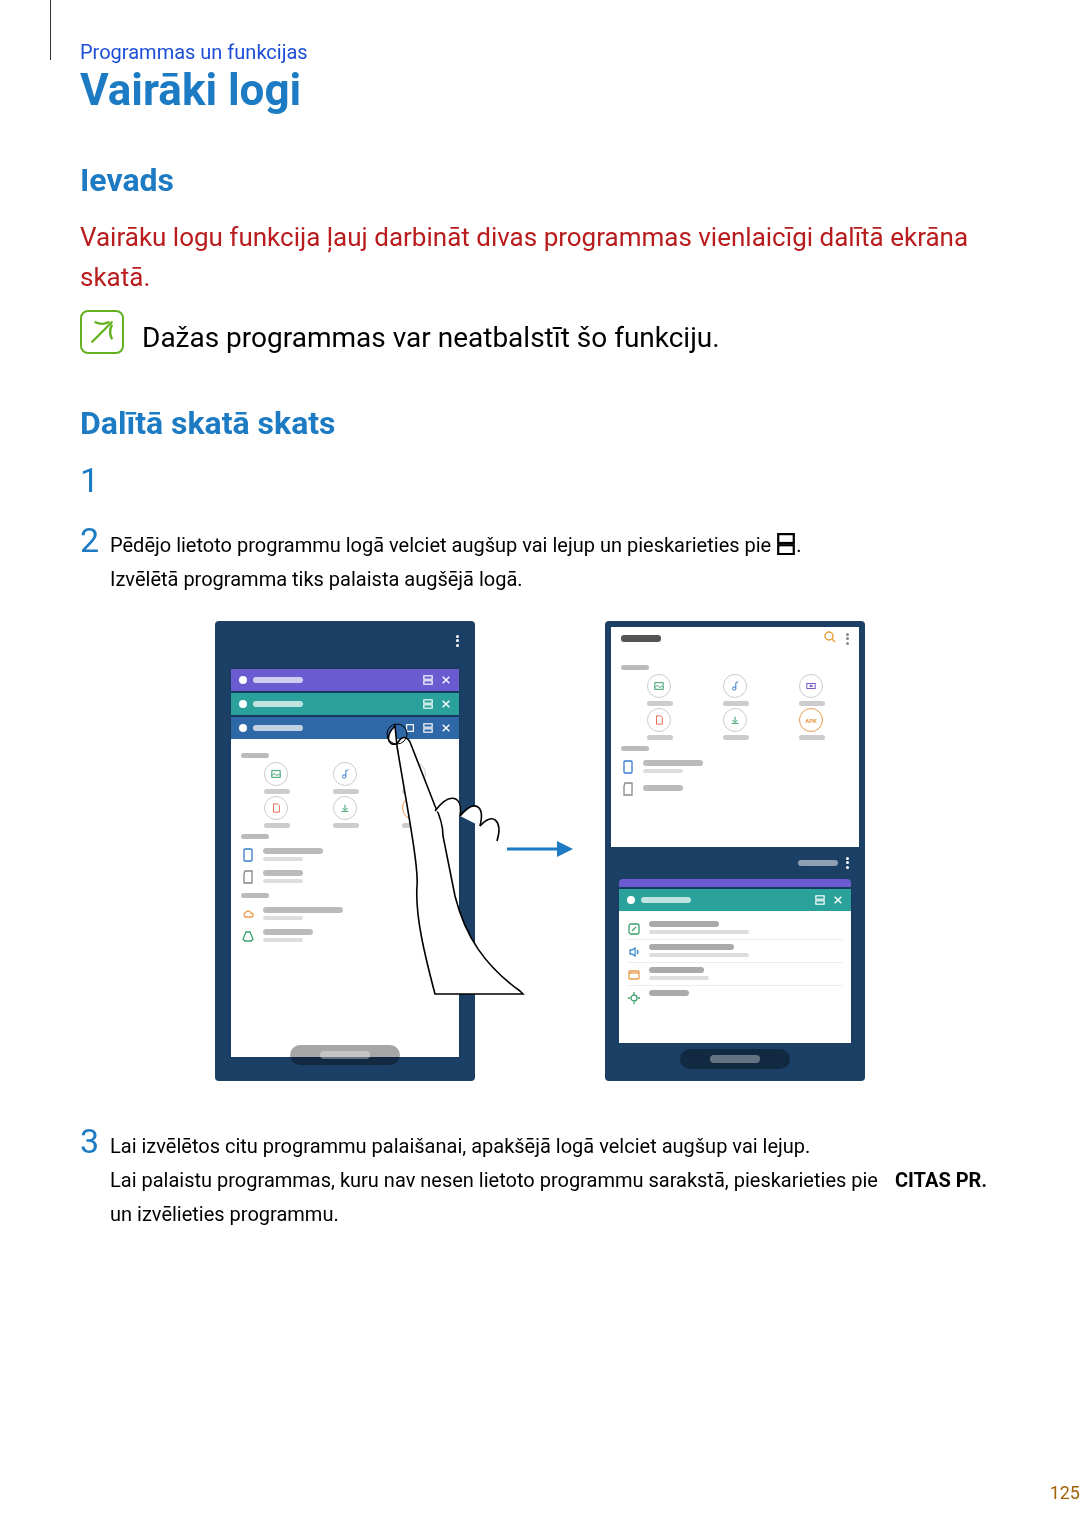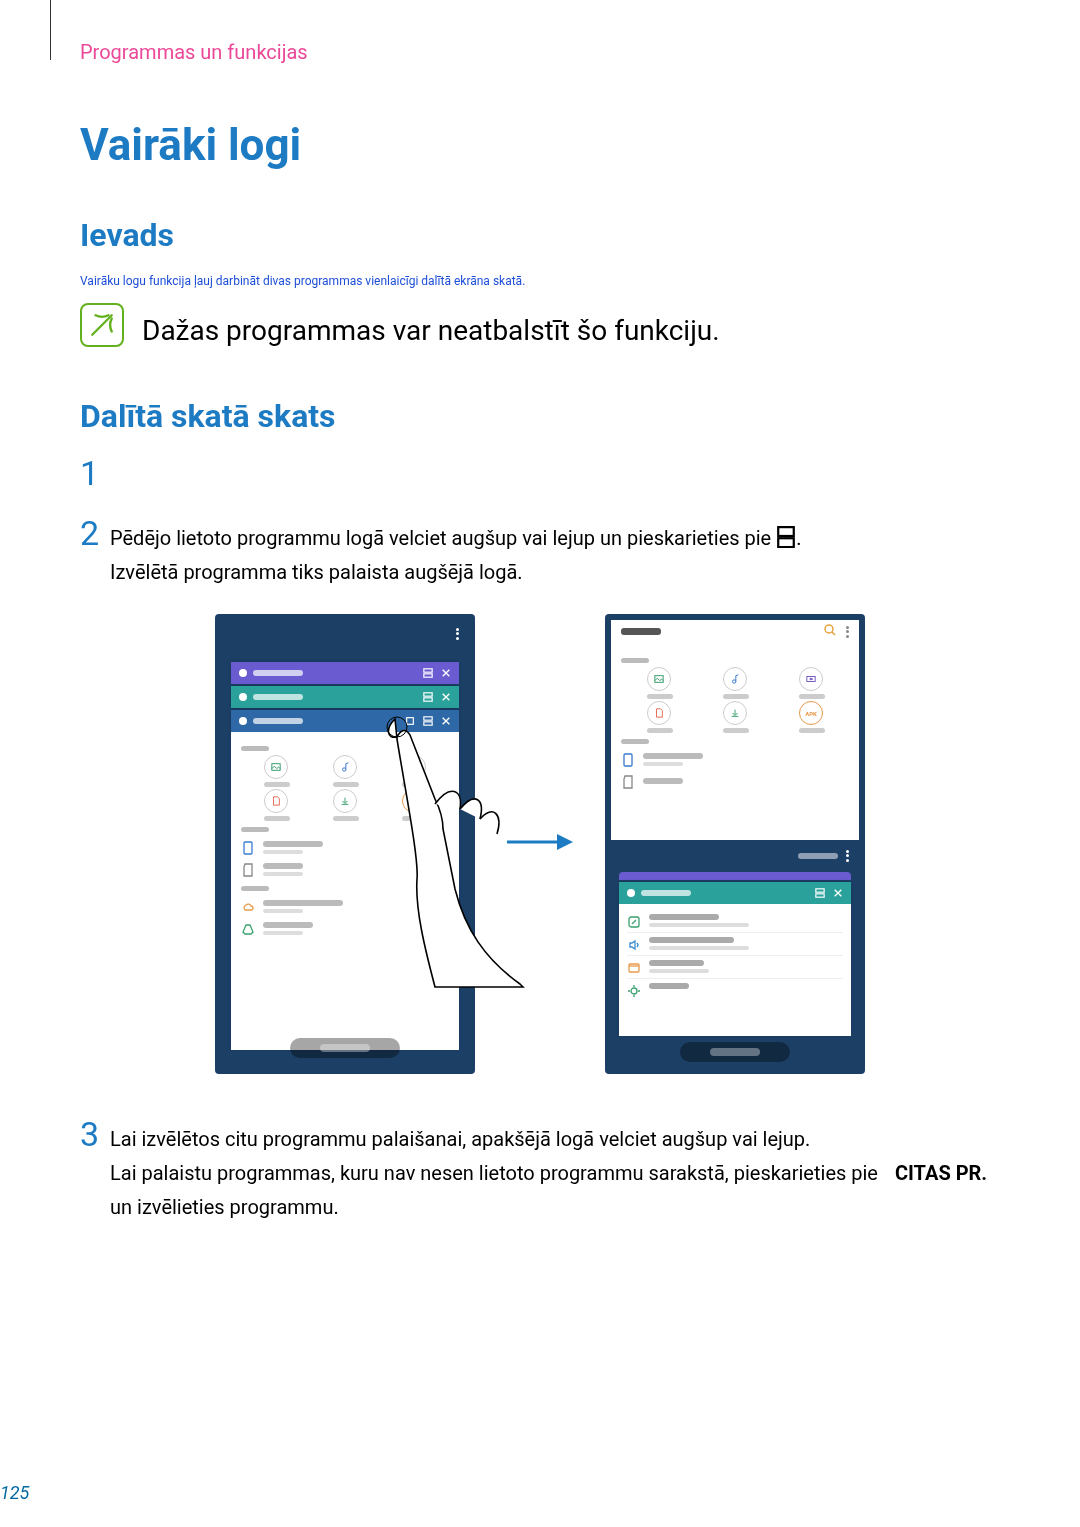--- a/index.html
+++ b/index.html
@@ -20,40 +20,39 @@
   .left-rule {
     position: absolute;
     left: 50px;
     top: 0;
     width: 1px;
     height: 60px;
     background: #333;
   }
   .breadcrumb {
     font-size: 20px;
-    color: #ec4899;
-    margin-bottom: 55px;
+    color: #1d4ed8;
   }
   h1.title {
     color: #1d7bc3;
     font-size: 44px;
     font-weight: 700;
     margin: 0 0 45px 0;
   }
   h2.section {
     color: #1d7bc3;
     font-size: 32px;
     font-weight: 700;
     margin: 0 0 18px 0;
   }
   p.body {
-    font-size: 12px;
+    font-size: 26px;
     line-height: 1.55;
     margin: 0 0 4px 0;
-    color: #1d4ed8;
+    color: #b91c1c;
   }
   .note-row {
     display: flex;
     align-items: flex-start;
     margin: 12px 0 45px 0;
   }
   .note-icon {
     width: 40px;
     height: 40px;
     border: 2px solid #63b11e;
@@ -197,24 +196,23 @@
   .stack-small { flex:1; display:flex; flex-direction:column; padding: 6px 2px 0 2px;}
   .settings-body { background:#fff; flex:1; border-radius:0 0 4px 4px; padding:6px 8px;}
   .set-row { display:flex; gap:8px; align-items:flex-start; padding:4px 0; border-bottom:1px solid #eee;}
   .set-row .sicon2 { width:14px; height:14px; flex:0 0 auto;}
   .set-row .sblur2 .t1 { width:70px; height:6px; background:#aaa; border-radius:3px; margin-bottom:3px;}
   .set-row .sblur2 .t2 { width:100px; height:4px; background:#ddd; border-radius:2px;}
   .pagenum {
     position:absolute;
     bottom: 24px;
     left: 0; right:0;
-    text-align:left;
+    text-align:right;
     font-size: 18px;
-    color: #0369a1;
-    font-style: italic;
+    color: #a16207;
   }
 </style>
 </head>
 <body>
 
 <div class="left-rule"></div>
 
 <div class="page">
 
   <div class="breadcrumb">Programmas un funkcijas</div>

